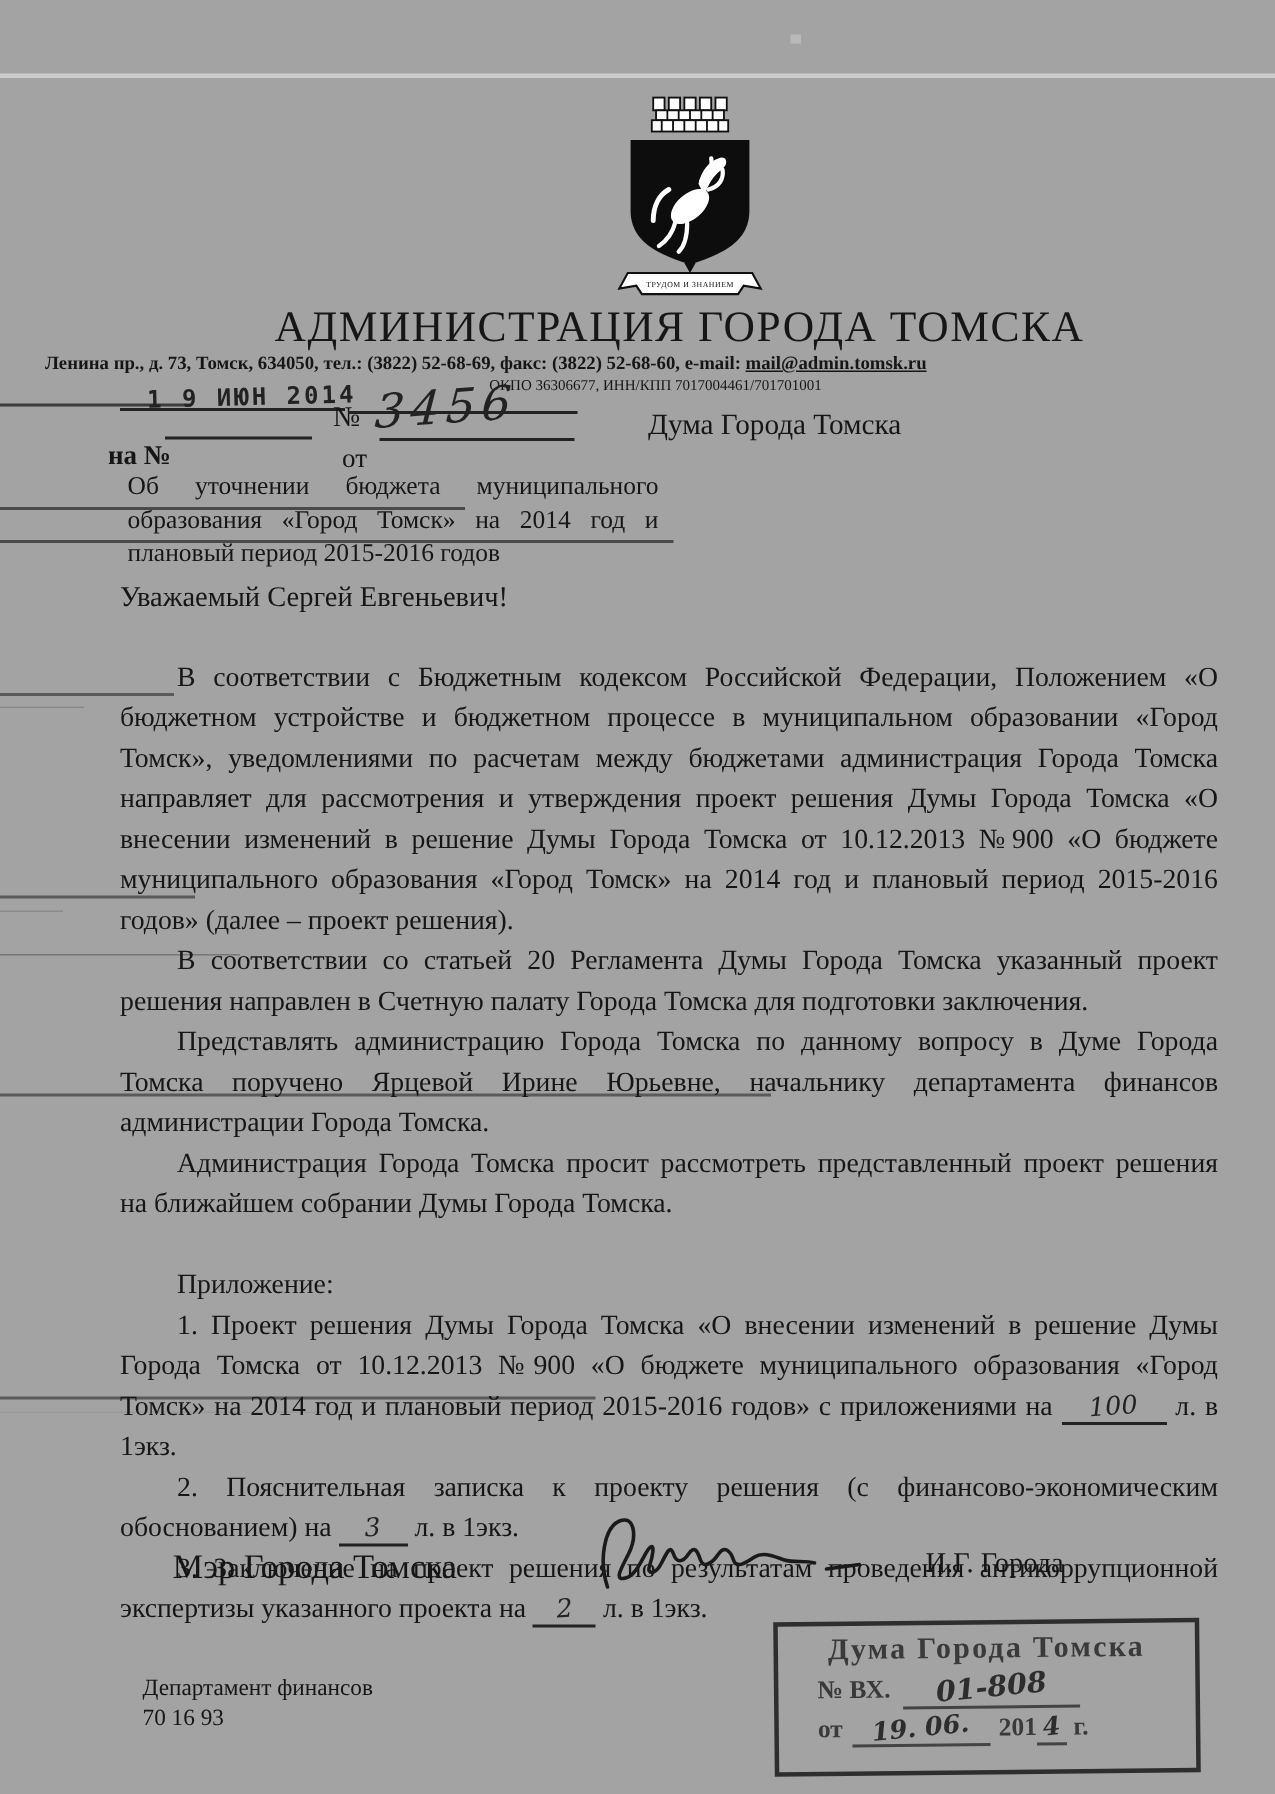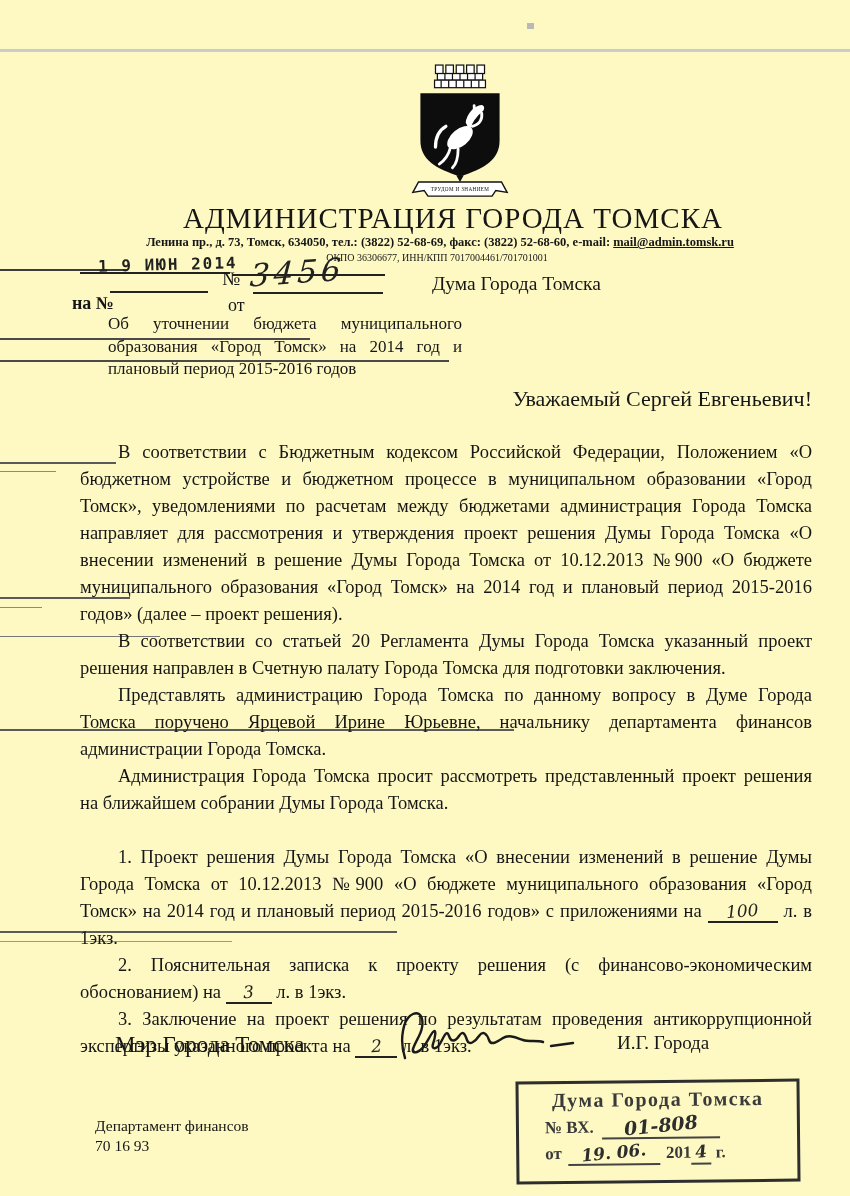--- a/index.html
+++ b/index.html
@@ -1,45 +1,45 @@
 <!DOCTYPE html>
 <html><head>
 <meta charset="utf-8">
 <style>
   html,body{margin:0;padding:0;background:#ffffff;}
-  .page{position:relative;width:850px;height:1196px;background:#fef9c3;overflow:hidden;
+  .page{position:relative;width:850px;height:1196px;background:#a3a3a3;overflow:hidden;
         font-family:"Liberation Serif","DejaVu Serif",serif;color:#161616;}
   .artifact{position:absolute;pointer-events:none;}
   .emblem{position:absolute;left:394px;top:62px;width:132px;height:140px;}
   .org-title{position:absolute;left:56px;top:202px;width:794px;text-align:center;
              font-size:29px;letter-spacing:1px;white-space:nowrap;}
-  .org-address{position:absolute;left:30px;top:235px;width:820px;text-align:center;
+  .org-address{position:absolute;left:30px;top:235px;width:820px;
                font-size:12.5px;font-weight:bold;white-space:nowrap;}
   .org-address .email{text-decoration:underline;}
   .org-codes{position:absolute;left:40px;top:252px;width:794px;text-align:center;
              font-size:10px;white-space:nowrap;}
   
   .date-stamp{position:absolute;left:98px;top:255px;font-family:"DejaVu Sans Mono",monospace;
               font-size:16px;font-weight:bold;letter-spacing:2px;color:#222;
               transform:rotate(-1.5deg);white-space:nowrap;}
   .no-sign{position:absolute;left:222px;top:268px;font-size:19px;}
   .hw{font-family:"DejaVu Serif",serif;font-style:italic;color:#222;}
   .reg-number{position:absolute;left:250px;top:254px;font-size:31px;letter-spacing:4px;
               transform:rotate(-4deg) skewX(-8deg);}
   .uline{position:absolute;border-bottom:2px solid #222;}
   .na-no{position:absolute;left:72px;top:293px;font-size:18px;font-weight:bold;}
   .ot-label{position:absolute;left:228px;top:295px;font-size:18px;}
   
   .recipient{position:absolute;left:432px;top:272px;font-size:19.5px;line-height:24px;}
   
-  .subject{position:absolute;left:108px;top:313px;width:354px;font-size:17px;
+  .subject{position:absolute;left:85px;top:313px;width:354px;font-size:17px;
            line-height:22.5px;text-align:justify;}
   
   .bodyblock{position:absolute;left:80px;top:385px;width:732px;font-size:18.5px;line-height:27px;}
-  .salutation{text-align:right;font-size:22px;margin:0 0 27px 0;}
+  .salutation{text-align:left;font-size:19px;margin:0 0 27px 0;}
   .bodyblock p{margin:0;text-indent:38px;text-align:justify;}
   .attach{margin-top:27px;}
   .blank{display:inline-block;border-bottom:2px solid #222;text-align:center;
          text-indent:0;line-height:20px;vertical-align:baseline;}
   .blank .hw{font-size:17px;display:inline-block;transform:rotate(-4deg);}
   .b1{min-width:70px;} .b2{min-width:46px;} .b3{min-width:42px;}
   
   .sig-title{position:absolute;left:115px;top:1032px;font-size:23px;white-space:nowrap;}
   .sig-scribble{position:absolute;left:395px;top:1006px;width:200px;height:62px;}
   .sig-name{position:absolute;left:617px;top:1032px;font-size:19px;white-space:nowrap;}
@@ -137,20 +137,21 @@
   <div class="subject">Об уточнении бюджета муниципального образования «Город Томск» на 2014 год и плановый период 2015-2016 годов</div>
 
   <div class="bodyblock">
     <div class="salutation">Уважаемый Сергей Евгеньевич!</div>
     <p>В соответствии с Бюджетным кодексом Российской Федерации, Положением «О бюджетном устройстве и бюджетном процессе в муниципальном образовании «Город Томск», уведомлениями по расчетам между бюджетами администрация Города Томска направляет для рассмотрения и утверждения проект решения Думы Города Томска «О внесении изменений в решение Думы Города Томска от 10.12.2013 №900 «О бюджете муниципального образования «Город Томск» на 2014 год и плановый период 2015-2016 годов» (далее – проект решения).</p>
     <p>В соответствии со статьей 20 Регламента Думы Города Томска указанный проект решения направлен в Счетную палату Города Томска для подготовки заключения.</p>
     <p>Представлять администрацию Города Томска по данному вопросу в Думе Города Томска поручено Ярцевой Ирине Юрьевне, начальнику департамента финансов администрации Города Томска.</p>
     <p>Администрация Города Томска просит рассмотреть представленный проект решения на ближайшем собрании Думы Города Томска.</p>
 
     <div class="attach">
+      <p>Приложение:</p>
       <p>
         <span>1. Проект решения Думы Города Томска «О внесении изменений в решение Думы Города Томска от 10.12.2013 №900 «О бюджете муниципального образования «Город Томск» на 2014 год и плановый период 2015-2016 годов» с приложениями на</span>
         <span class="blank b1"><span class="hw">100</span></span>
         <span>л. в 1экз.</span>
       </p>
       <p>
         <span>2. Пояснительная записка к проекту решения (с финансово-экономическим обоснованием) на</span>
         <span class="blank b2"><span class="hw">3</span></span>
         <span>л. в 1экз.</span>
       </p>

